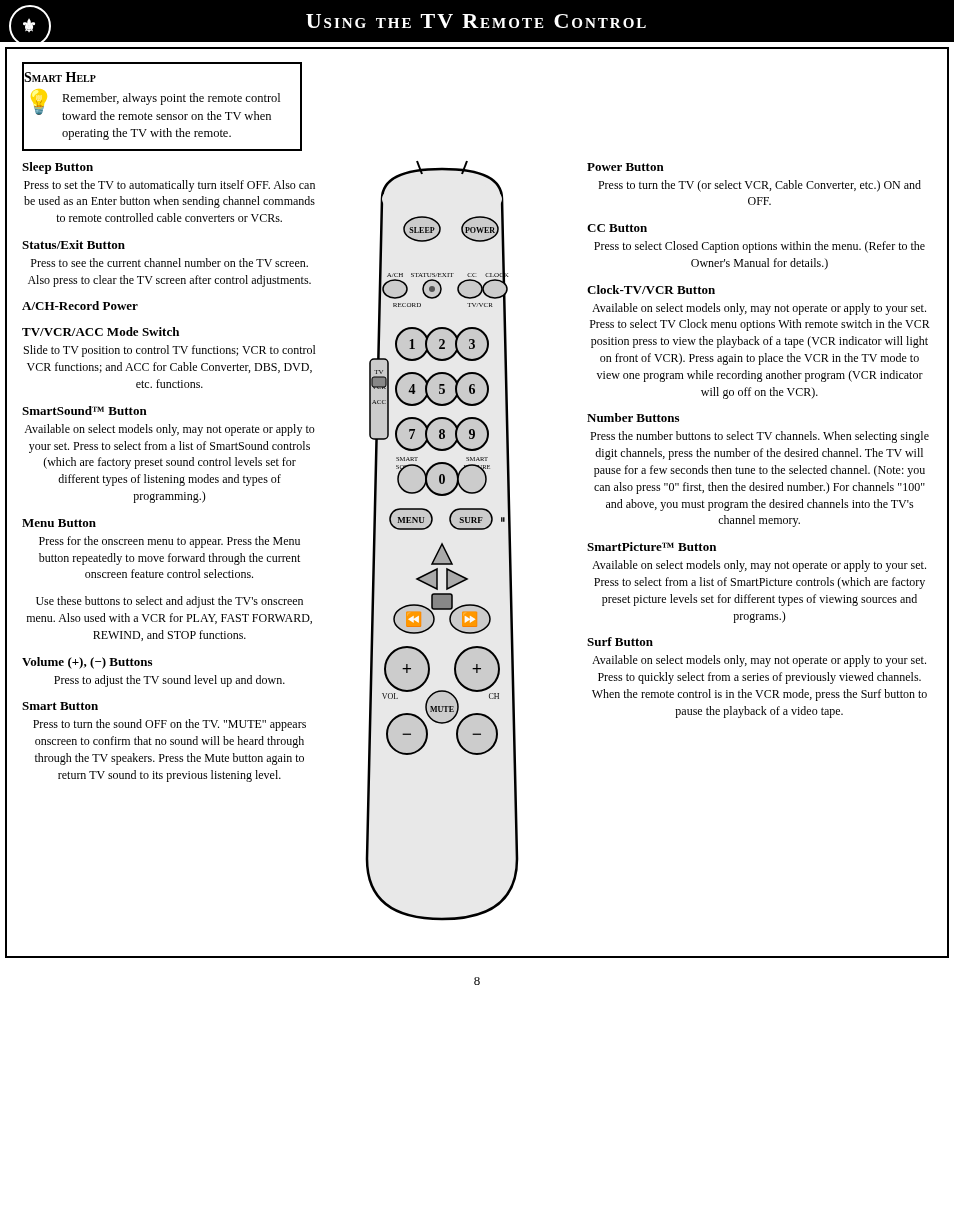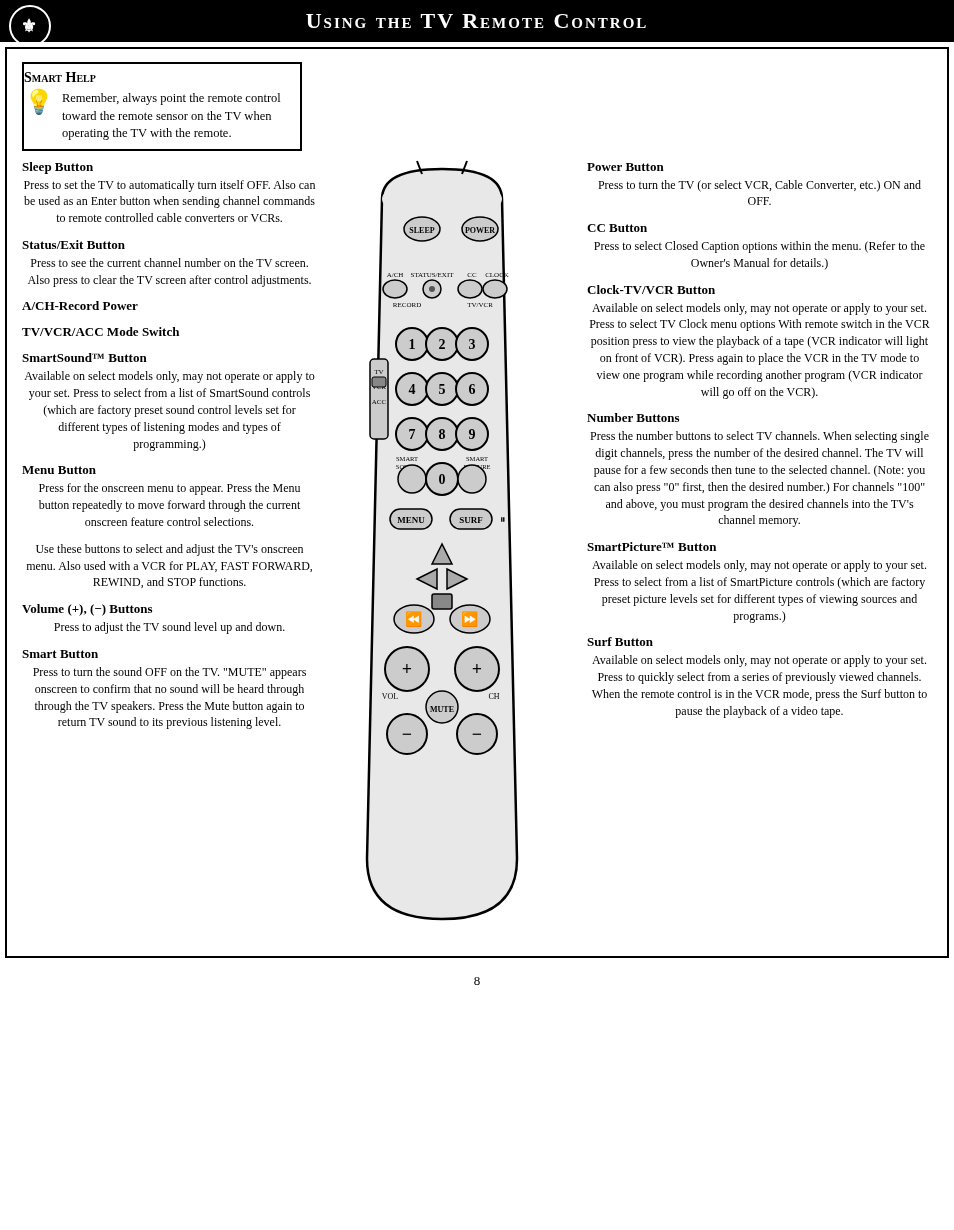--- a/index.html
+++ b/index.html
@@ -157,20 +157,21 @@
           <div class="section-title">Status/Exit Button</div>
           <div class="section-body">Press to see the current channel number on the TV screen. Also press to clear the TV screen after control adjustments.</div>
         </div>
 
         <div class="section-block">
           <div class="section-title">A/CH-Record Power</div>
         </div>
 
         <div class="section-block">
           <div class="section-title">TV/VCR/ACC Mode Switch</div>
+          <div class="section-body">Slide to TV position to control TV functions; VCR to control VCR functions; and ACC for Cable Converter, DBS, DVD, etc. functions.</div>
         </div>
 
         <div class="section-block">
           <div class="section-title">SmartSound™ Button</div>
           <div class="section-body">Available on select models only, may not operate or apply to your set. Press to select from a list of SmartSound controls (which are factory preset sound control levels set for different types of listening modes and types of programming.)</div>
         </div>
 
         <div class="section-block">
           <div class="section-title">Menu Button</div>
           <div class="section-body">Press for the onscreen menu to appear. Press the Menu button repeatedly to move forward through the current onscreen feature control selections.</div>

